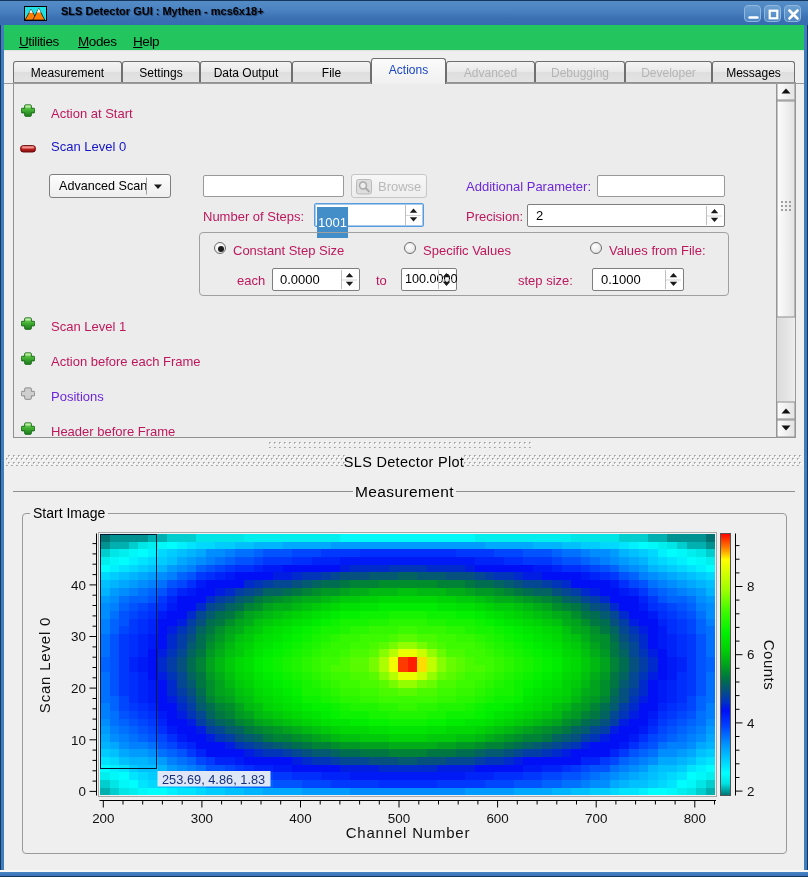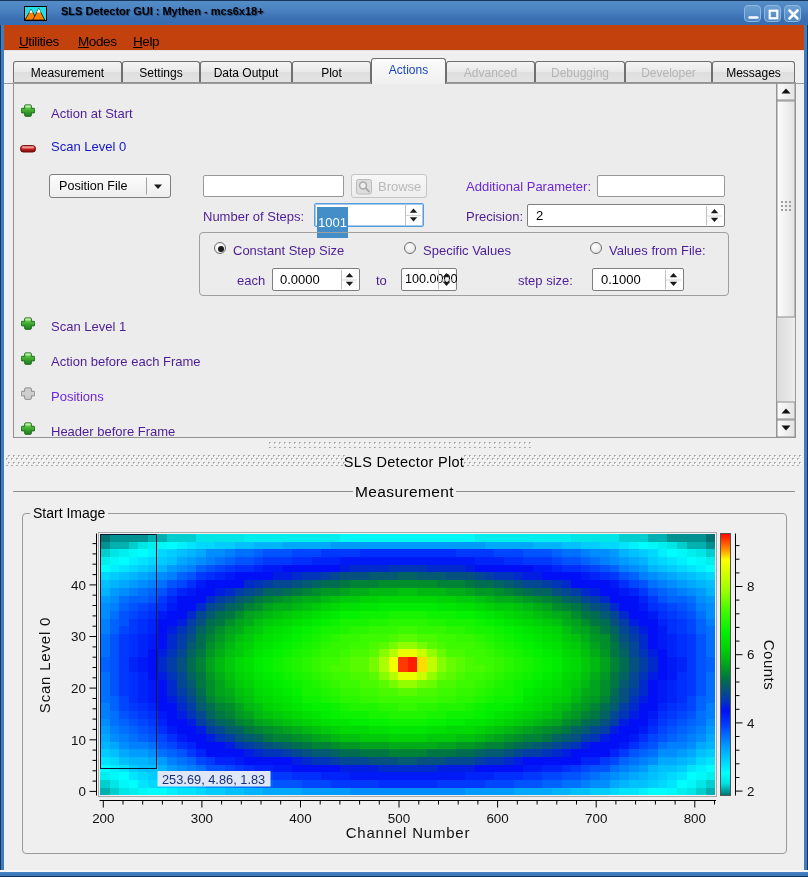--- a/index.html
+++ b/index.html
@@ -6,31 +6,31 @@
 .abs{position:absolute}
 
 #frame-top{left:0;top:0;width:808px;height:25px;background:linear-gradient(#548cc7,#4a82c1 40%,#3b71b3 70%,#366cb0);border-top:1px solid #16365c;}
 #frame-left{left:0;top:25px;width:4px;height:848px;background:linear-gradient(90deg,#16365c 0,#16365c 1px,#3f7dbf 1px,#3f7dbf)}
 #frame-right{left:804px;top:25px;width:4px;height:848px;background:linear-gradient(90deg,#3f7dbf 0,#3f7dbf 3px,#16365c 3px)}
 #frame-bottom{left:0;top:870px;width:808px;height:7px;background:linear-gradient(#f8f8f8 0,#f8f8f8 2px,#4583c5 2px,#3a74b6 6px,#16365c 6px)}
 #titletext{left:61px;top:5px;color:#000000;font-size:11px;font-weight:bold;text-shadow:1px 1px 1px #1c4475;letter-spacing:0px}
 .wbtn{top:5px;width:17px;height:17px;border-radius:4px;background:linear-gradient(#6ca0d2,#4d87c4);border:1px solid #8fb6dc;}
 .wbtn svg{position:absolute;left:0;top:0}
 
-#menubar{left:4px;top:25px;width:800px;height:26px;background:#c2410c;border-bottom:1px solid #e2e2e2;font-size:13.5px;letter-spacing:-0.4px;color:#000}
+#menubar{left:4px;top:25px;width:800px;height:26px;background:#22c55e;border-bottom:1px solid #e2e2e2;font-size:13.5px;letter-spacing:-0.4px;color:#000}
 .mitem{position:absolute;top:9px}
 .mitem u{text-decoration:underline}
 
 .tab{position:absolute;height:23px;top:61px;background:linear-gradient(#f4f4f4,#e9e9e9 45%,#dedede 46%,#e4e4e4);border:1px solid #6f6f6f;border-bottom:none;border-radius:3px 3px 0 0;font-size:12px;text-align:center;color:#000;line-height:22px}
 .tab.sel{top:58px;height:26px;background:linear-gradient(#fbfbfb,#f0f0f0);color:#1947c4;z-index:3}
 .tab.dis{color:#b5b5b5}
 #tabline{left:4px;top:83px;width:800px;height:1px;background:#9a9a9a;z-index:1}
 
 #scrollarea{left:13px;top:82px;width:783px;height:356px;border:1px solid #919191;background:#ececec}
-.rowlbl{position:absolute;font-size:13px;color:#4c1d95}
+.rowlbl{position:absolute;font-size:13px;color:#be185d}
 .bluelbl{color:#1414c8}
 .greylbl{color:#6d28d9}
 .btn{position:absolute;border:1px solid #c6c6c6;border-radius:3px;background:linear-gradient(#f7f7f7,#ededed);font-size:13px}
 
 .combo{position:absolute;border:1px solid #7e7e7e;border-radius:3px;background:linear-gradient(#fdfdfd,#eee);font-size:12.6px}
 .input{position:absolute;border:1px solid #999;border-radius:2px;background:#fff;font-size:13px}
 .spin{position:absolute;border:1px solid #7e7e7e;border-radius:2px;background:#fff;font-size:13px}
 .gbox{position:absolute;border:1px solid #a0a0a0;border-radius:4px}
 .radio{position:absolute;width:12px;height:12px;border-radius:50%;border:1px solid #6e6e6e;background:radial-gradient(circle at 40% 35%,#fff,#dcdcdc)}
 .radio.on:after{content:"";position:absolute;left:3px;top:3px;width:6px;height:6px;border-radius:50%;background:#1a1a1a}
@@ -88,21 +88,21 @@
 <div class="abs" id="menubar">
  <span class="mitem" style="left:15px"><u>U</u>tilities</span>
  <span class="mitem" style="left:74px"><u>M</u>odes</span>
  <span class="mitem" style="left:129px"><u>H</u>elp</span>
 </div>
 
 <div class="abs" id="tabline"></div>
 <div class="abs tab" style="left:13px;width:109px">Measurement</div>
 <div class="abs tab" style="left:122px;width:78px">Settings</div>
 <div class="abs tab" style="left:200px;width:92px">Data Output</div>
-<div class="abs tab" style="left:292px;width:79px">Plot</div>
+<div class="abs tab" style="left:292px;width:79px">File</div>
 <div class="abs tab sel" style="left:371px;width:75px">Actions</div>
 <div class="abs tab dis" style="left:446px;width:89px">Advanced</div>
 <div class="abs tab dis" style="left:535px;width:90px">Debugging</div>
 <div class="abs tab dis" style="left:625px;width:87px">Developer</div>
 <div class="abs tab" style="left:712px;width:83px">Messages</div>
 
 <div class="abs" id="scrollarea"></div>
 
 <div class="abs dots1" style="left:269px;top:441px;width:263px;height:7px"></div>
 <div class="abs dots2" style="left:6px;top:454px;width:340px;height:12px"></div>
@@ -1921,21 +1921,21 @@
         <stop offset="0.45" stop-color="#43b033"></stop>
         <stop offset="1" stop-color="#1d7c1d"></stop>
       </linearGradient>
     </defs>
 <path d="M4.6 0.9 h4.8 a0.9 0.9 0 0 1 0.9 0.9 v2.5 h2.5 a0.9 0.9 0 0 1 0.9 0.9 v2.8 a0.9 0.9 0 0 1 -0.9 0.9 h-2.5 v2.5 a0.9 0.9 0 0 1 -0.9 0.9 h-4.8 a0.9 0.9 0 0 1 -0.9 -0.9 v-2.5 h-2.5 a0.9 0.9 0 0 1 -0.9 -0.9 v-2.8 a0.9 0.9 0 0 1 0.9 -0.9 h2.5 v-2.5 a0.9 0.9 0 0 1 0.9 -0.9 z" fill="url(#gp21422)" stroke="#1a6b1a" stroke-width="1"></path>
 <path d="M4.9 1.6 h4.2 a0.6 0.6 0 0 1 0.6 0.6 v1.2 h-5.4 v-1.2 a0.6 0.6 0 0 1 0.6 -0.6 z" fill="#c9f3b4" opacity="0.85"></path>
   </svg>
 <span class="rowlbl" style="left:51px;top:424px">Header before Frame</span>
 
 <div class="abs combo" style="left:49px;top:174px;width:122px;height:24px">
- <span style="position:absolute;left:9px;top:4px">Position File</span>
+ <span style="position:absolute;left:9px;top:4px">Advanced Scan</span>
  <svg class="abs" style="right:0;top:0" width="24" height="22">
       <path d="M0.5 2.5 V19.5" stroke="#a2a2a2"></path>
       <path d="M8 9.5 L12 14 L16 9.5 Z" fill="#1a1a1a"></path>
     </svg>
 </div>
 <div class="abs input" style="left:203px;top:175px;width:141px;height:22px"></div>
 <div class="abs btn" style="left:351px;top:174px;width:76px;height:24px">
  <svg class="abs" style="left:4px;top:4px" width="17" height="16">
       <rect x="0.5" y="0.5" width="15" height="14.5" rx="2" fill="#ddd" stroke="#bbb"></rect>
       <circle cx="7" cy="6.5" r="3.4" fill="#eee" stroke="#a9a9a9" stroke-width="1.5"></circle>

